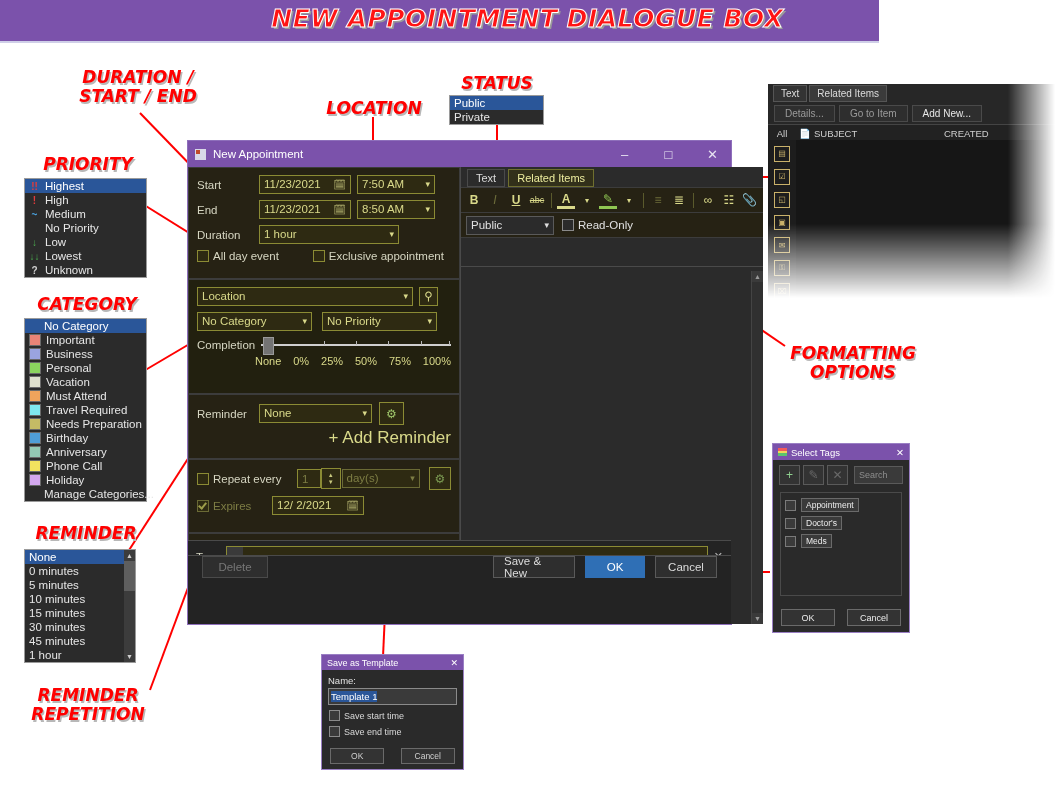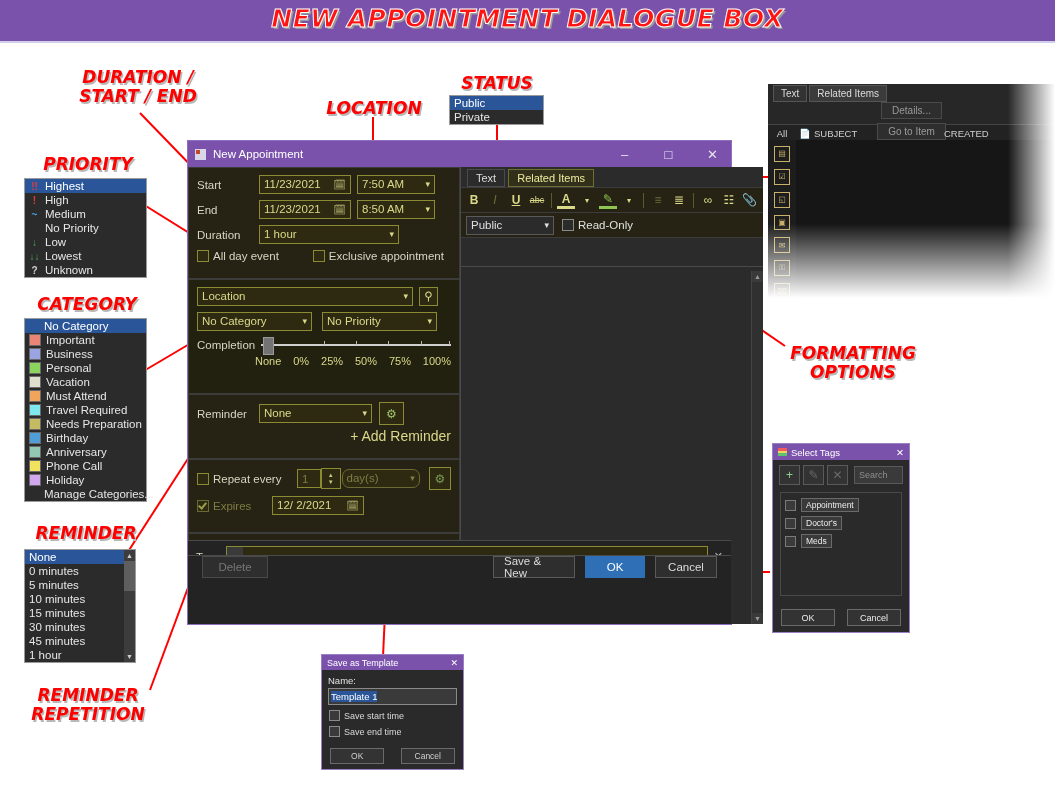--- a/index.html
+++ b/index.html
@@ -3,21 +3,21 @@
 <meta charset="utf-8">
 <style>
   html,body{margin:0;padding:0;}
   body{
     width:1055px;height:800px;position:relative;overflow:hidden;
     background:#ffffff;
     font-family:"Liberation Sans", sans-serif;
   }
   
   #banner{
-    position:absolute;left:0;top:0;width:1055px;height:41px;
+    position:absolute;left:0;top:0;width:879px;height:41px;
     background:#7b52ab;border-bottom:2px solid #cfcfe8;
   }
   #banner-title{
     position:absolute;left:0;top:4px;width:1055px;text-align:center;
     font-size:25px;font-weight:bold;font-style:italic;letter-spacing:.5px;
     color:#ff1414;
     -webkit-text-stroke:1px #ffffff;
     text-shadow:2px 2px 0 #9a9a9a;
     font-family:"DejaVu Sans", sans-serif;
   }
@@ -67,21 +67,21 @@
   .box{width:10px;height:10px;border:1px solid #8b8b34;background:#2e2a12;display:inline-block;flex:none;position:relative;}
   .box.on:after{content:"";position:absolute;left:2px;top:0px;width:3px;height:6px;border:solid #9d9d4a;border-width:0 2px 2px 0;transform:rotate(40deg);}
   .box.dis{border-color:#6a6a35;}
 
   .comp-track{position:relative;height:16px;margin-left:6px;flex:1;}
   .comp-line{position:absolute;left:0;top:7px;width:100%;height:2px;background:#cfcfcf;}
   .comp-thumb{position:absolute;left:2px;top:0;width:9px;height:16px;background:#737373;border:1px solid #9a9a9a;}
   .tick{position:absolute;top:4px;width:1px;height:4px;background:#b9b9b9;}
   .scale{display:flex;color:#d9d98a;font-size:11px;margin-top:2px;padding-left:58px;justify-content:space-between;}
 
-  .link{color:#d9d98a;font-size:14px;text-align:right;}
+  .link{color:#d9d98a;font-size:17px;text-align:right;}
   .gear{width:23px;height:21px;border:1px solid #8b8b34;background:#2e2a12;color:#9ec46a;display:flex;align-items:center;justify-content:center;font-size:12px;margin-left:7px;}
   .spin{width:20px;height:19px;border:1px solid #8b8b34;background:#2e2a12;color:#c9c97e;display:flex;flex-direction:column;align-items:center;justify-content:center;font-size:6px;line-height:7px;}
 
   .btn{background:#2e2e2e;border:1px solid #5a5a5a;color:#dcdcdc;font-size:11.5px;height:22px;display:flex;align-items:center;justify-content:center;padding:0 10px;box-sizing:border-box;}
   .btn.y{background:#2a2612;border-color:#8b8b34;color:#d9d98a;}
   .btn.prim{background:#2f6fb5;border-color:#2f6fb5;color:#ffffff;}
   .btn.dis{color:#777;border-color:#4a4a4a;}
 
   
   .tabbar{height:20px;display:flex;align-items:flex-end;padding-left:6px;gap:3px;background:#2b2b2b;}
@@ -118,21 +118,21 @@
 
   
   #related{left:768px;top:84px;width:287px;height:215px;background:#1a1a1a;
     -webkit-mask-image:linear-gradient(to bottom,#000 0,#000 140px,rgba(0,0,0,.25) 196px,rgba(0,0,0,0) 214px),linear-gradient(to right,#000 0,#000 240px,rgba(0,0,0,0) 287px);
     -webkit-mask-composite:source-in;mask-composite:intersect;
     mask-image:linear-gradient(to bottom,#000 0,#000 140px,rgba(0,0,0,.25) 196px,rgba(0,0,0,0) 214px),linear-gradient(to right,#000 0,#000 240px,rgba(0,0,0,0) 287px);
   }
   #related .rtabs{height:18px;display:flex;align-items:flex-end;gap:2px;padding-left:5px;background:#272727;}
   #related .rtab{font-size:10px;color:#dcdcdc;border:1px solid #555;background:#333;padding:2px 7px;}
   #related .rtab.act{background:#3b3b3b;}
-  #related .rtools{height:22px;background:#272727;display:flex;align-items:center;gap:4px;padding:0 6px;border-bottom:1px solid #444;flex-direction:column;}
+  #related .rtools{height:22px;background:#272727;display:flex;align-items:center;gap:4px;padding:0 6px;border-bottom:1px solid #444;}
   #related .rbtn{font-size:10px;color:#9a9a9a;border:1px solid #4a4a4a;background:#2e2e2e;padding:2px 10px;}
   #related .rbtn.on{color:#e8e8e8;}
   #related .rhead{height:16px;background:#222;display:flex;align-items:center;font-size:9.5px;color:#cfcfcf;border-bottom:1px solid #7dd3fc;}
   #related .rail{position:absolute;left:0;top:56px;width:28px;bottom:0;background:#1d1d1d;border-right:1px solid #3a3a3a;display:flex;flex-direction:column;align-items:center;gap:7px;padding-top:6px;}
   #related .rail .ri{width:14px;height:14px;border:1px solid #c9b16a;color:#c9b16a;font-size:8px;display:flex;align-items:center;justify-content:center;}
   #related .grid{position:absolute;left:28px;top:56px;right:0;bottom:0;background:#161616;}
 
   
   #tagsdlg{left:772px;top:443px;width:138px;height:190px;border:1px solid #9a7fc4;background:#2a2a2a;}
   #tagsdlg .tb{height:16px;background:#7b52ab;color:#fff;font-size:9.5px;display:flex;align-items:center;padding:0 5px;justify-content:space-between;}
@@ -462,21 +462,21 @@
         <div class="row">
           <span class="chk" style="width:100px;flex:none;">
             <span class="box"></span>
             <span>Repeat every</span>
           </span>
           <span class="fld" style="width:26px;color:#7d7d44;"><span>1</span></span>
           <span class="spin">
               <span>▲</span>
               <span>▼</span>
             </span>
-          <span class="fld sel" style="width:88px;margin-left:1px;color:#7d7d44;border-color:#6a6a35;border-radius:7px;">
+          <span class="fld sel" style="width:88px;margin-left:1px;color:#7d7d44;border-color:#6a6a35;">
             <span>day(s)</span>
             <span class="cv">▾</span>
           </span>
           <span class="gear" style="margin-left:9px;color:#7b9a52;">⚙</span>
         </div>
         <div class="row" style="margin-bottom:0;">
           <span class="chk" style="width:75px;flex:none;color:#7d7d44;">
             <span class="box on dis"></span>
             <span>Expires</span>
           </span>

